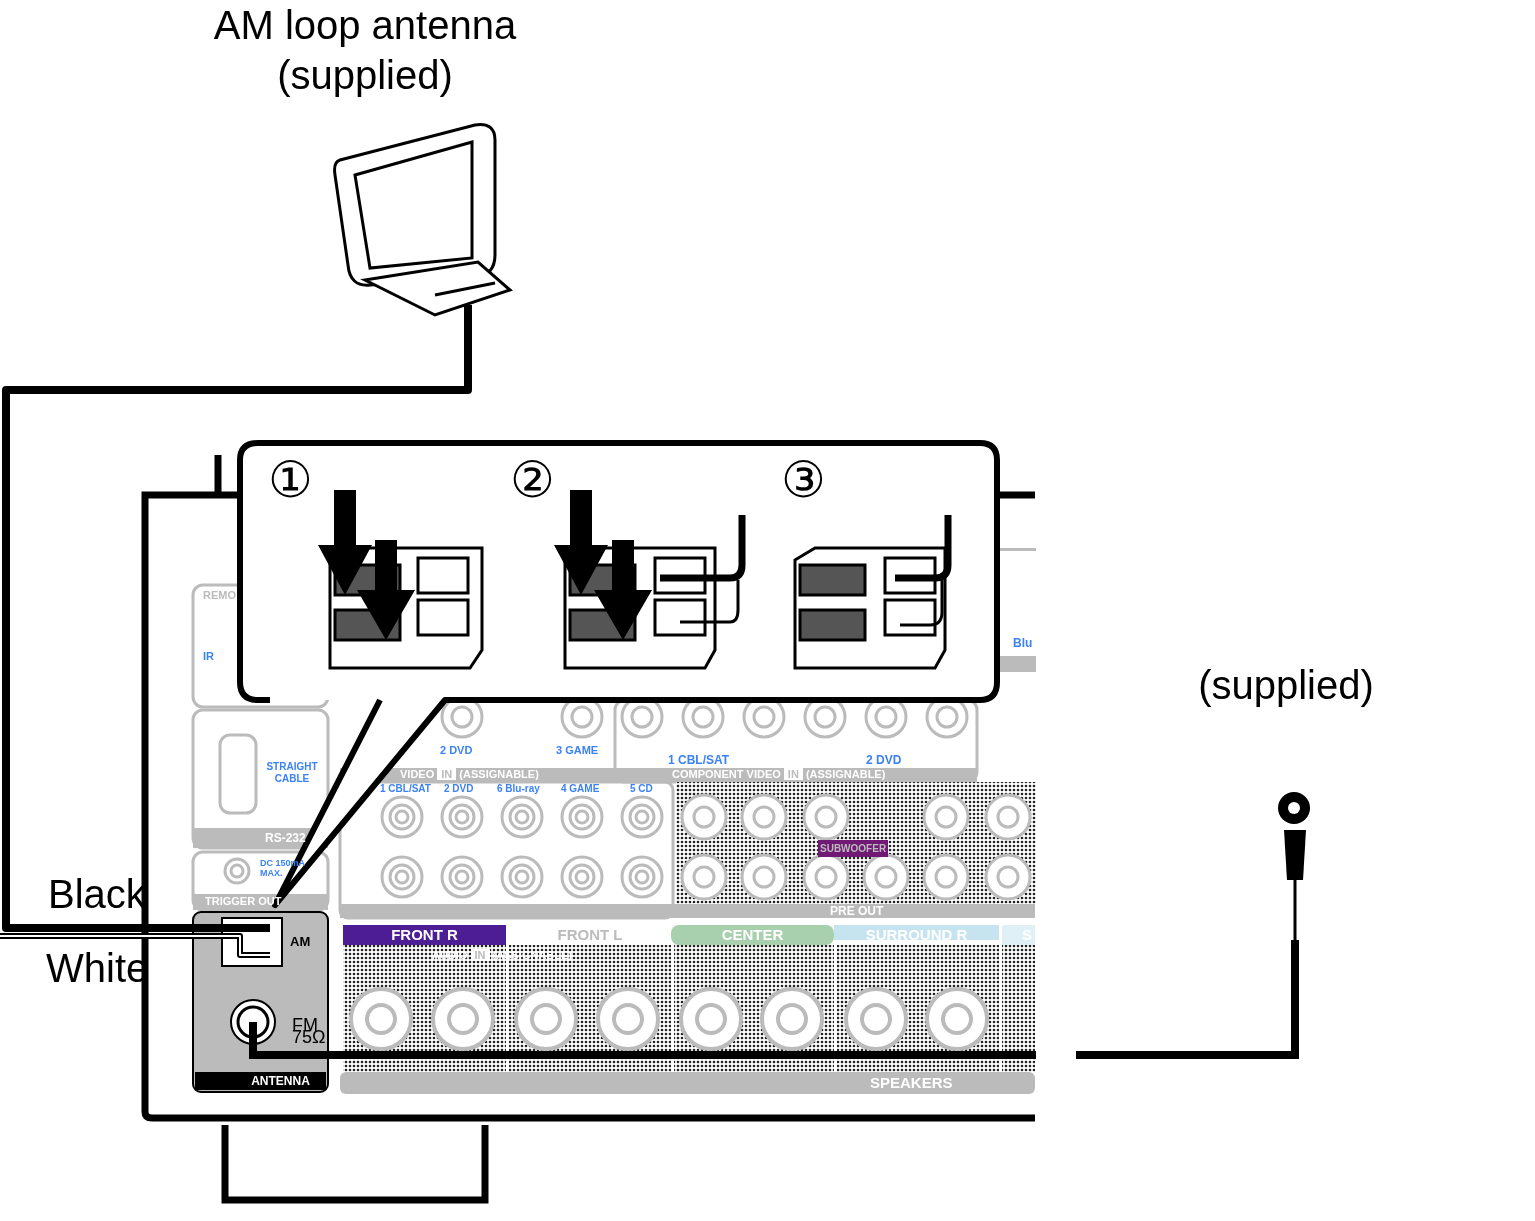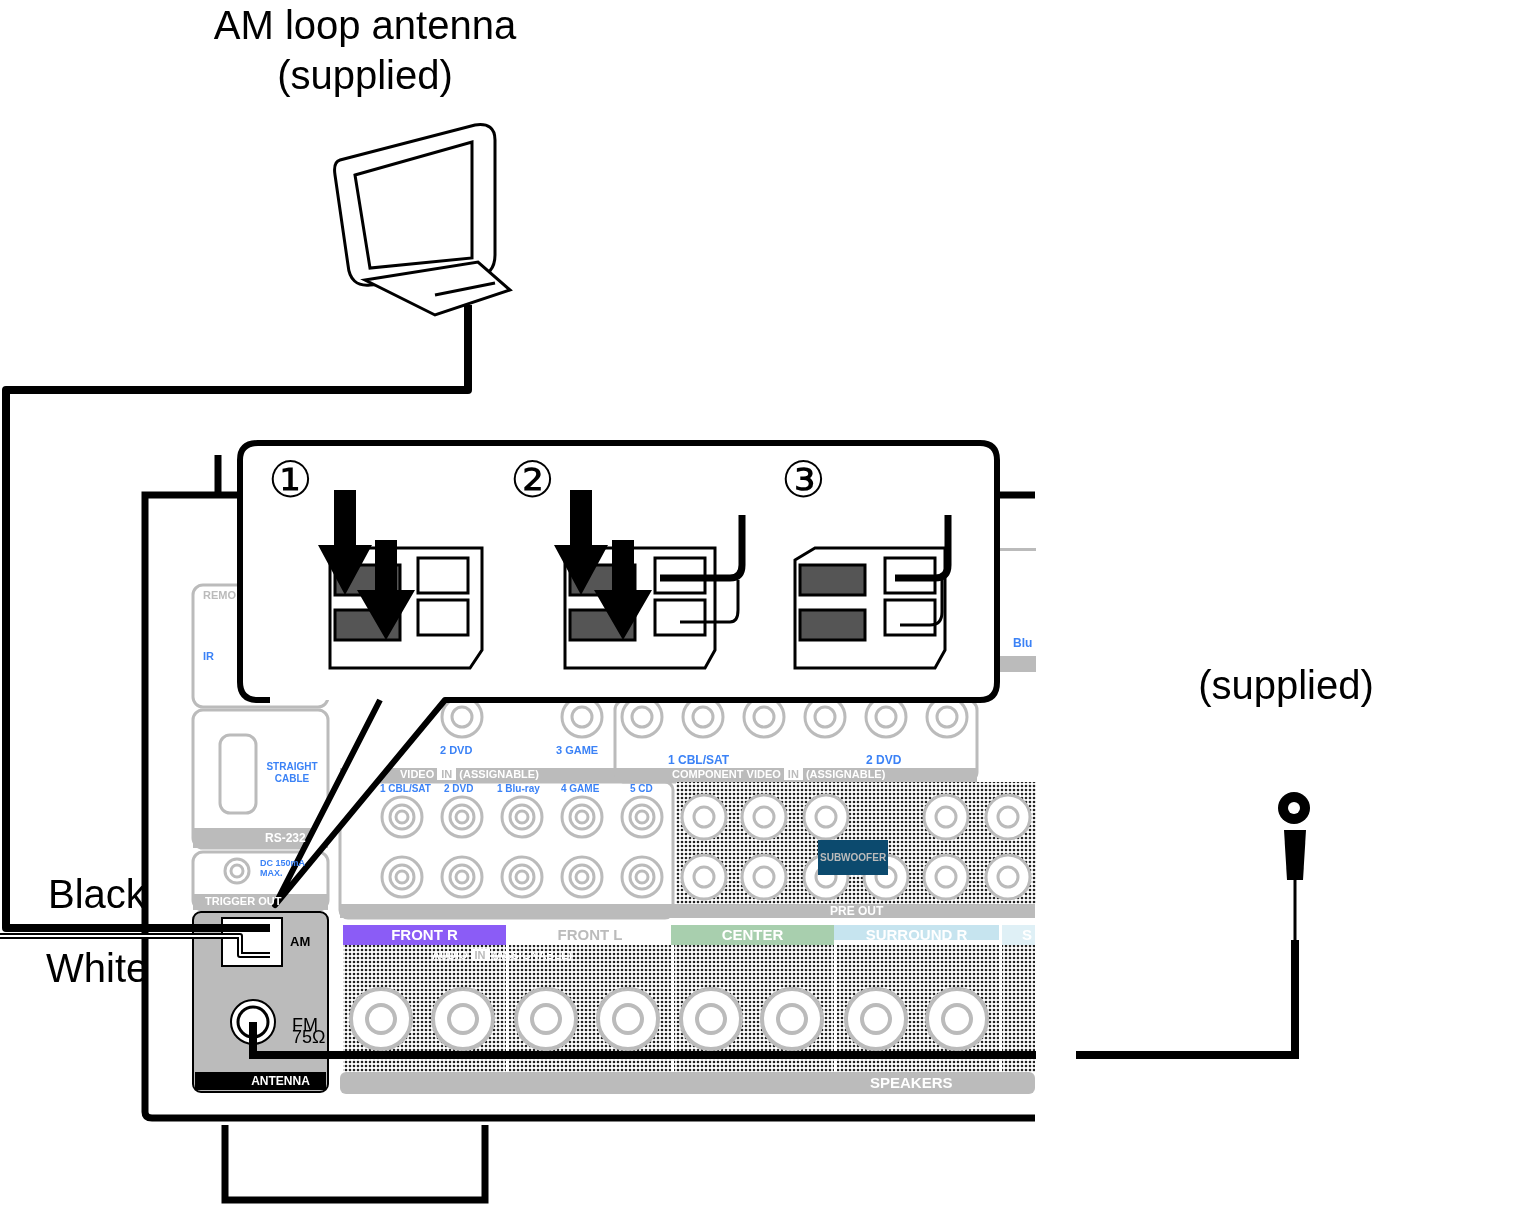--- a/index.html
+++ b/index.html
@@ -262,33 +262,33 @@
 <div class="abs gray-label" style="left:672px;top:768px;font-size:11px;">
   <span>COMPONENT VIDEO</span>
   <span style="background:#fff;color:#bbb;padding:0 4px;">IN</span>
   <span>(ASSIGNABLE)</span>
 </div>
 <div class="abs panel-text" style="left:668px;top:753px;font-size:12px;">1 CBL/SAT</div>
 <div class="abs panel-text" style="left:866px;top:753px;font-size:12px;">2 DVD</div>
 
 <div class="abs panel-text" style="left:380px;top:783px;font-size:10px;">1 CBL/SAT</div>
 <div class="abs panel-text" style="left:444px;top:783px;font-size:10px;">2 DVD</div>
-<div class="abs panel-text" style="left:497px;top:783px;font-size:10px;">1 Blu-ray</div>
+<div class="abs panel-text" style="left:497px;top:783px;font-size:10px;">6 Blu-ray</div>
 <div class="abs panel-text" style="left:561px;top:783px;font-size:10px;">4 GAME</div>
 <div class="abs panel-text" style="left:630px;top:783px;font-size:10px;">5 CD</div>
 <div class="abs gray-label" style="left:432px;top:904px;font-size:11px;margin-top:45px;">
   <span>AUDIO</span>
   <span style="background:#fff;color:#bbb;padding:0 4px;">IN</span>
   <span>(ASSIGNABLE)</span>
 </div>
 <div class="abs gray-label" style="left:830px;top:904px;font-size:12px;">PRE OUT</div>
-<div class="abs" style="left:818px;top:840px;font-size:10px;font-weight:bold;color:#bbb;background:#0c4a6e;padding:12px 2px;">SUBWOOFER</div>
-
-<div class="abs gray-label" style="left:343px;top:925px;width:163px;height:20px;line-height:20px;text-align:center;font-size:15px;background:#8b5cf6;">FRONT R</div>
+<div class="abs" style="left:818px;top:840px;font-size:10px;font-weight:bold;color:#bbb;background:#701a75;padding:3px 2px;">SUBWOOFER</div>
+
+<div class="abs gray-label" style="left:343px;top:925px;width:163px;height:20px;line-height:20px;text-align:center;font-size:15px;background:#4c1d95;">FRONT R</div>
 <div class="abs gray-label" style="left:509px;top:925px;width:162px;height:20px;line-height:20px;text-align:center;font-size:15px;color:#bbb;">FRONT L</div>
-<div class="abs gray-label" style="left:671px;top:925px;width:163px;height:20px;line-height:20px;text-align:center;font-size:15px;background:#a8cfae;">CENTER</div>
+<div class="abs gray-label" style="left:671px;top:925px;width:163px;height:20px;line-height:20px;text-align:center;font-size:15px;background:#a8cfae;border-radius:8px;">CENTER</div>
 <div class="abs gray-label" style="left:834px;top:925px;width:165px;height:15px;line-height:20px;text-align:center;font-size:15px;background:#c6e4ef;">SURROUND R</div>
 <div class="abs gray-label" style="left:1002px;top:925px;width:33px;height:20px;line-height:20px;text-align:left;padding-left:20px;box-sizing:border-box;font-size:15px;background:#dff0f6;">S</div>
 <div class="abs gray-label" style="left:870px;top:1074px;font-size:15px;">SPEAKERS</div>
 
 <div class="abs panel-text" style="left:1013px;top:636px;font-size:12px;">Blu</div>
 
 <div class="abs" style="left:1036px;top:480px;width:40px;height:650px;background:#fff;"></div>
 
 </body></html>

